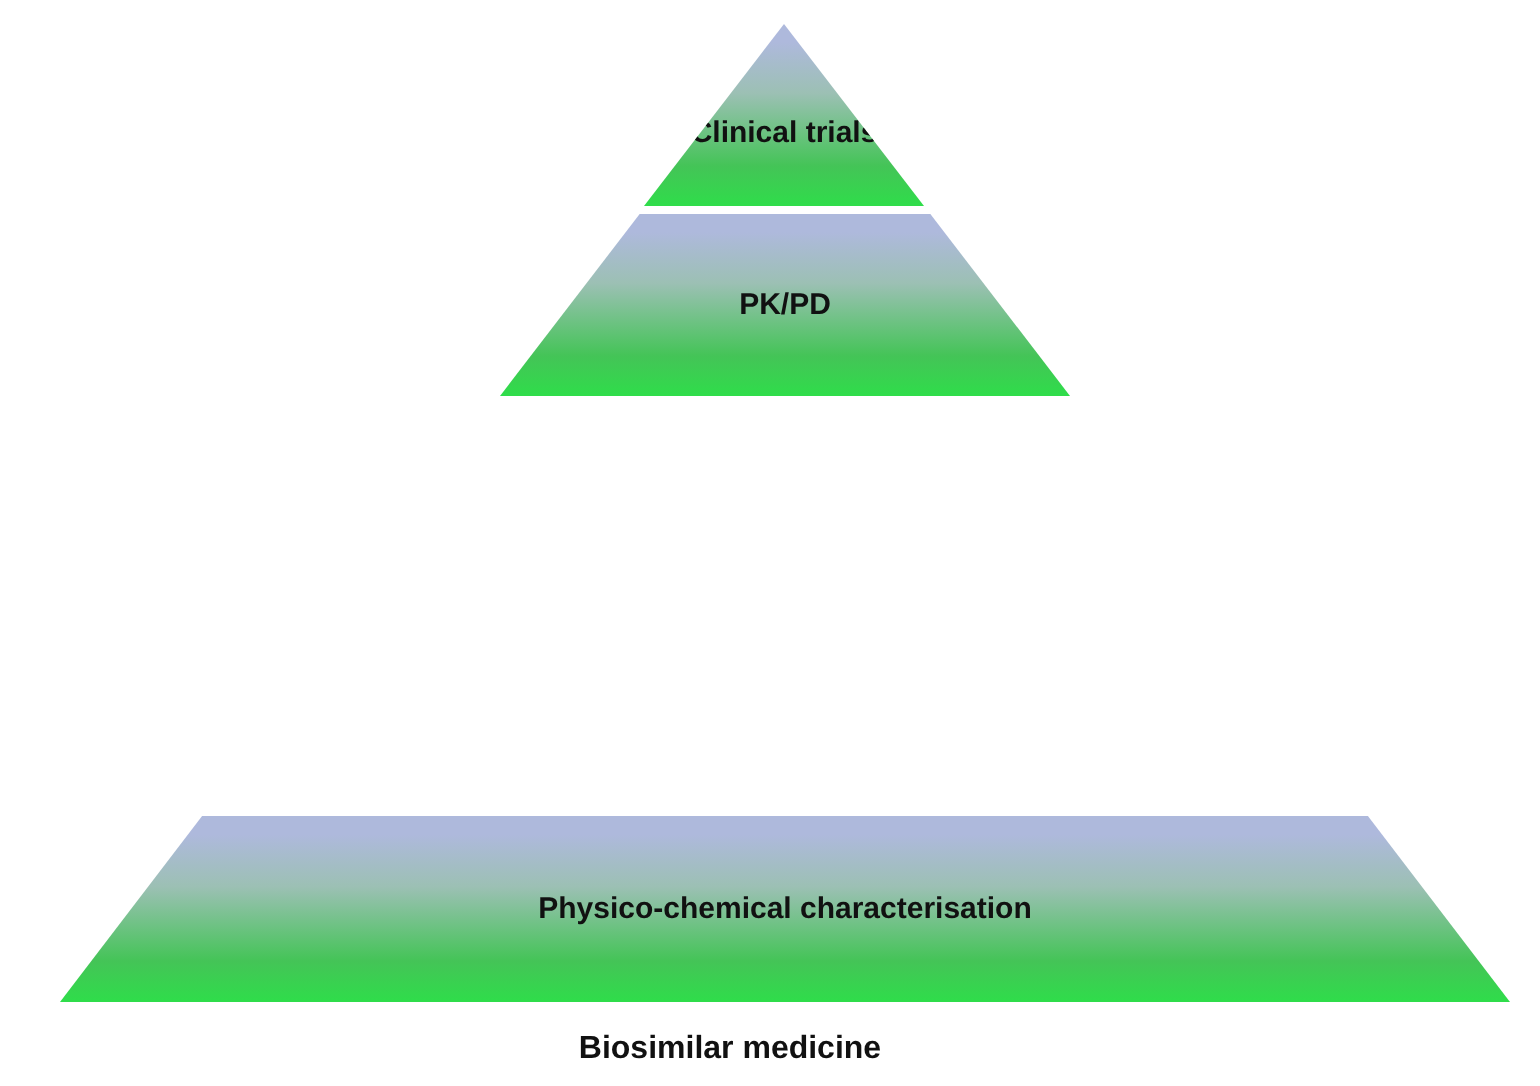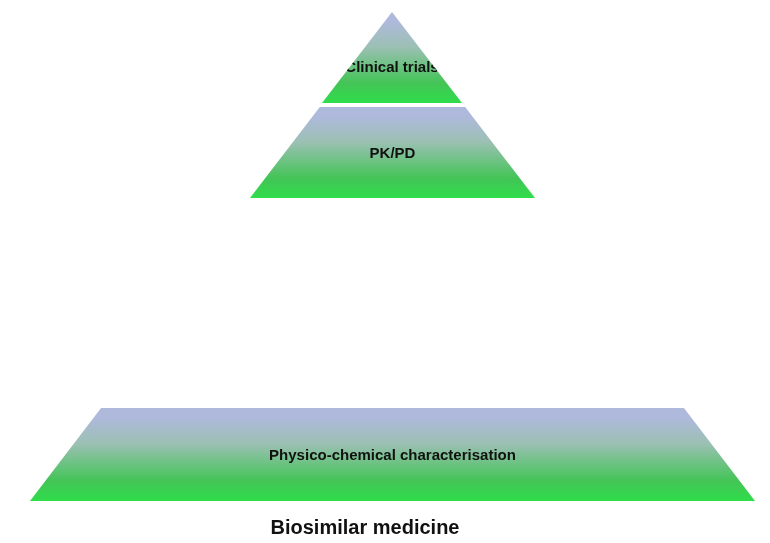--- a/index.html
+++ b/index.html
@@ -60,21 +60,21 @@
     width: 725px; height: 93px;
     clip-path: polygon(9.8% 0, 90.2% 0, 100% 100%, 0 100%);
     margin-top: 16px;
   }
   .caption {
     position: absolute;
     top: 516px;
     left: 0;
     width: 730px;
     text-align: center;
-    font-size: 20px;
+    font-size: 16px;
     font-weight: bold;
     color: #111111;
   }
 </style>
 </head>
 <body>
 
 <div class="canvas">
 
   <div class="tier tier1">

